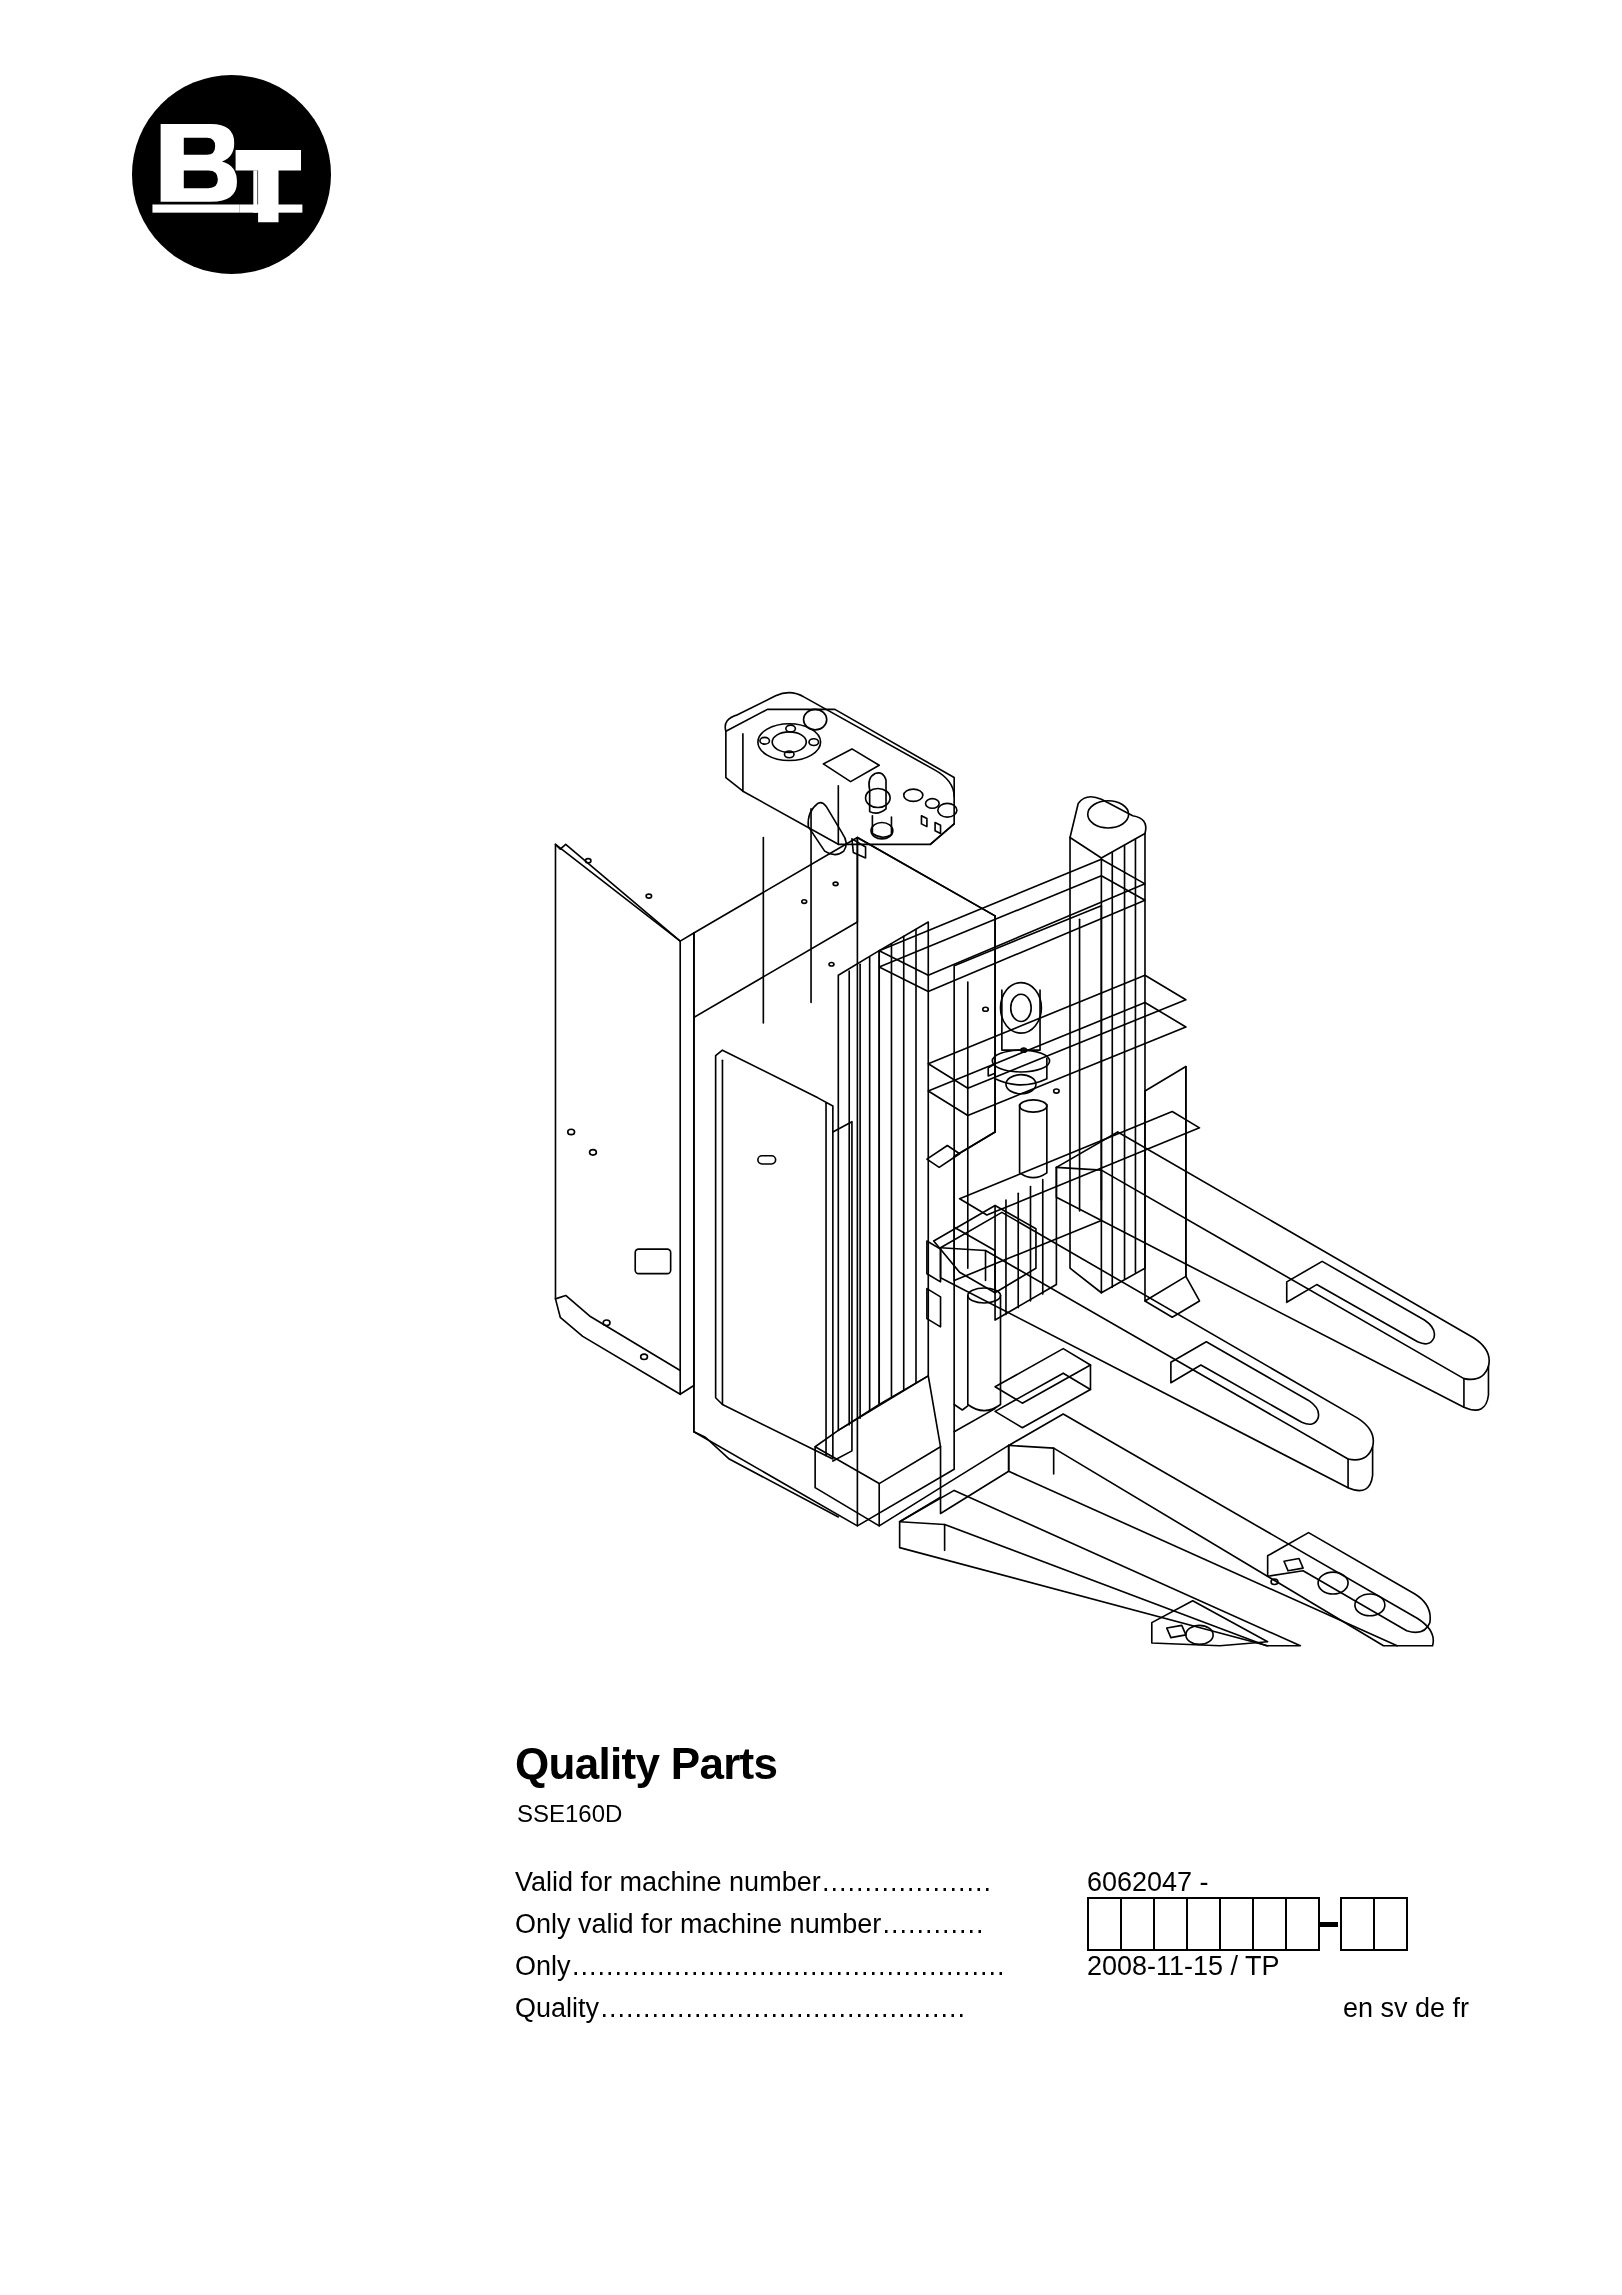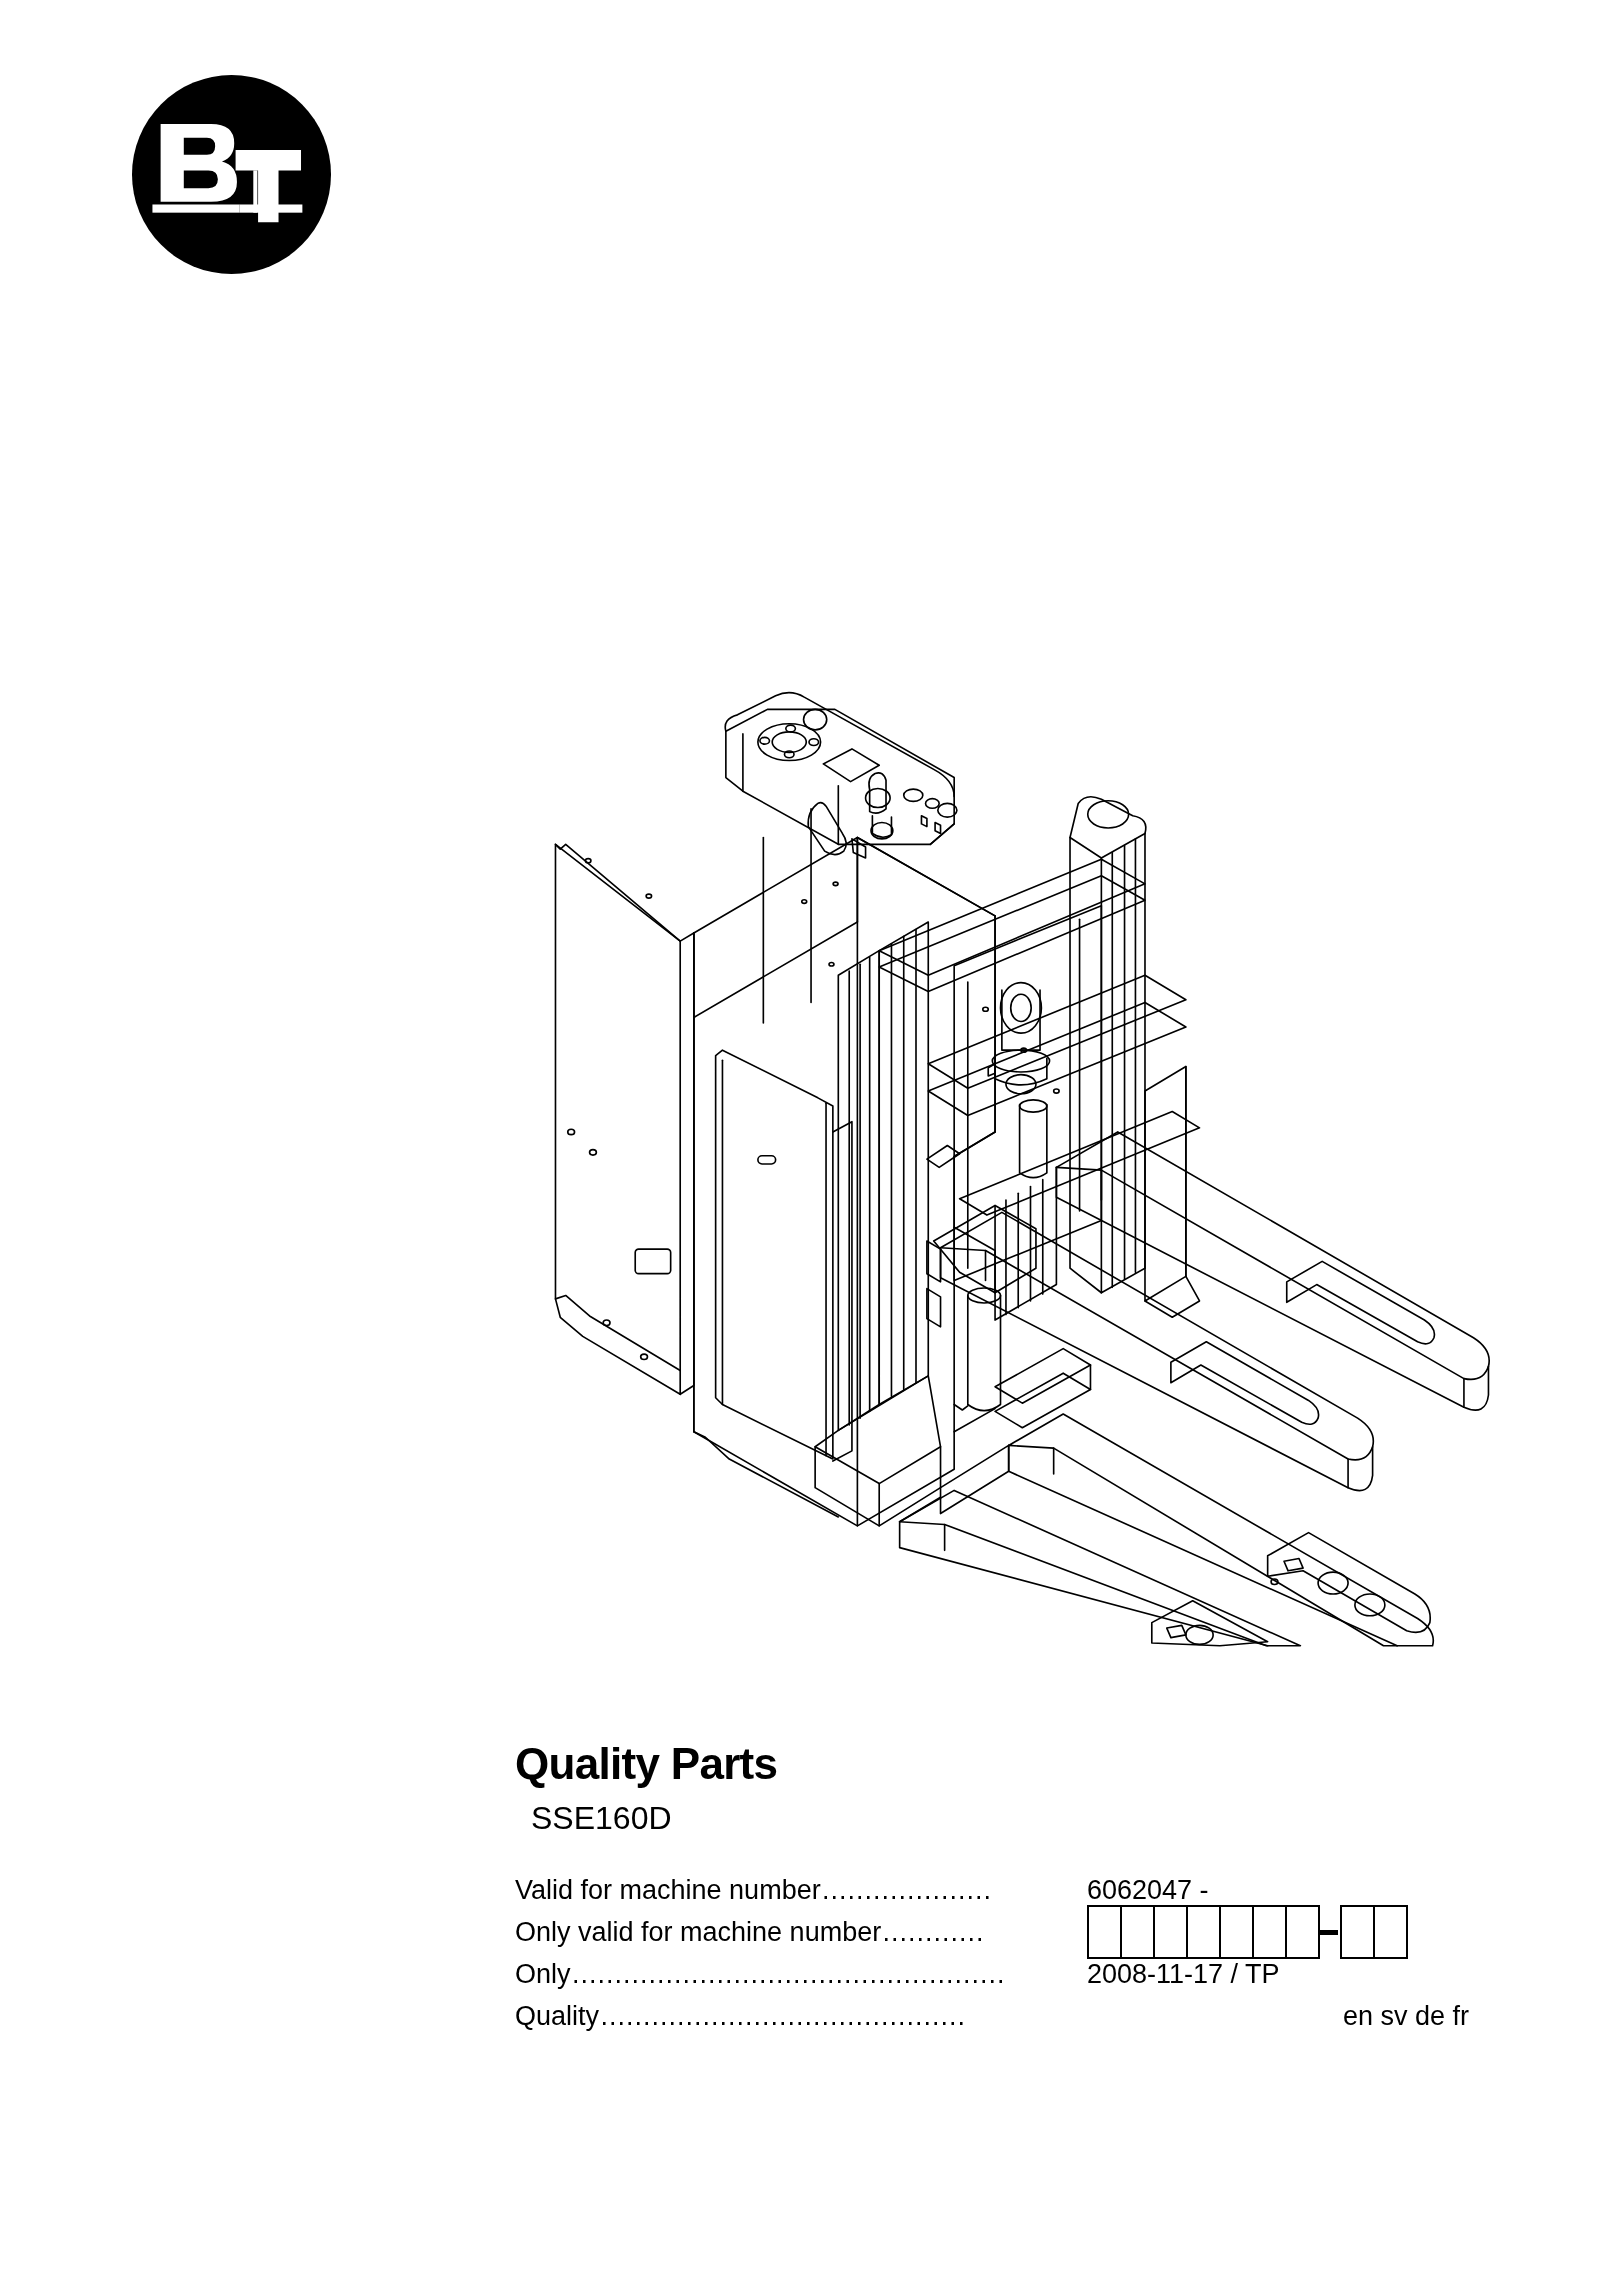--- a/index.html
+++ b/index.html
@@ -44,24 +44,24 @@
   }
   #main-title {
     font-size: 44px;
     font-weight: bold;
     letter-spacing: -0.7px;
     line-height: 1.0;
     margin: 0 0 16.4px 0;
     white-space: nowrap;
   }
   #model-name {
-    font-size: 32px;
+    font-size: 24px;
     font-weight: normal;
     line-height: 1.0;
-    margin: 0 0 35px 16px;
+    margin: 0 0 35px 2px;
     white-space: nowrap;
   }
 
   .spec-row {
     display: flex;
     align-items: center;
     height: 42px;
     font-size: 27px;
     white-space: nowrap;
   }
@@ -328,21 +328,21 @@
       <span class="code-dash"></span>
       <span class="code-box"></span>
       <span class="code-box"></span>
     </span>
   </div>
 
 
   <div class="spec-row">
     <span class="spec-label">Only </span>
     <span class="spec-leader">...................................................</span>
-    <span class="spec-value">2008-11-17 / TP</span>
+    <span class="spec-value">2008-11-15 / TP</span>
   </div>
 
   <div class="spec-row">
     <span class="spec-label">Quality</span>
     <span class="spec-leader">...........................................</span>
     <span class="spec-value indent"> en sv de fr</span>
   </div>
 
 </div>
 

